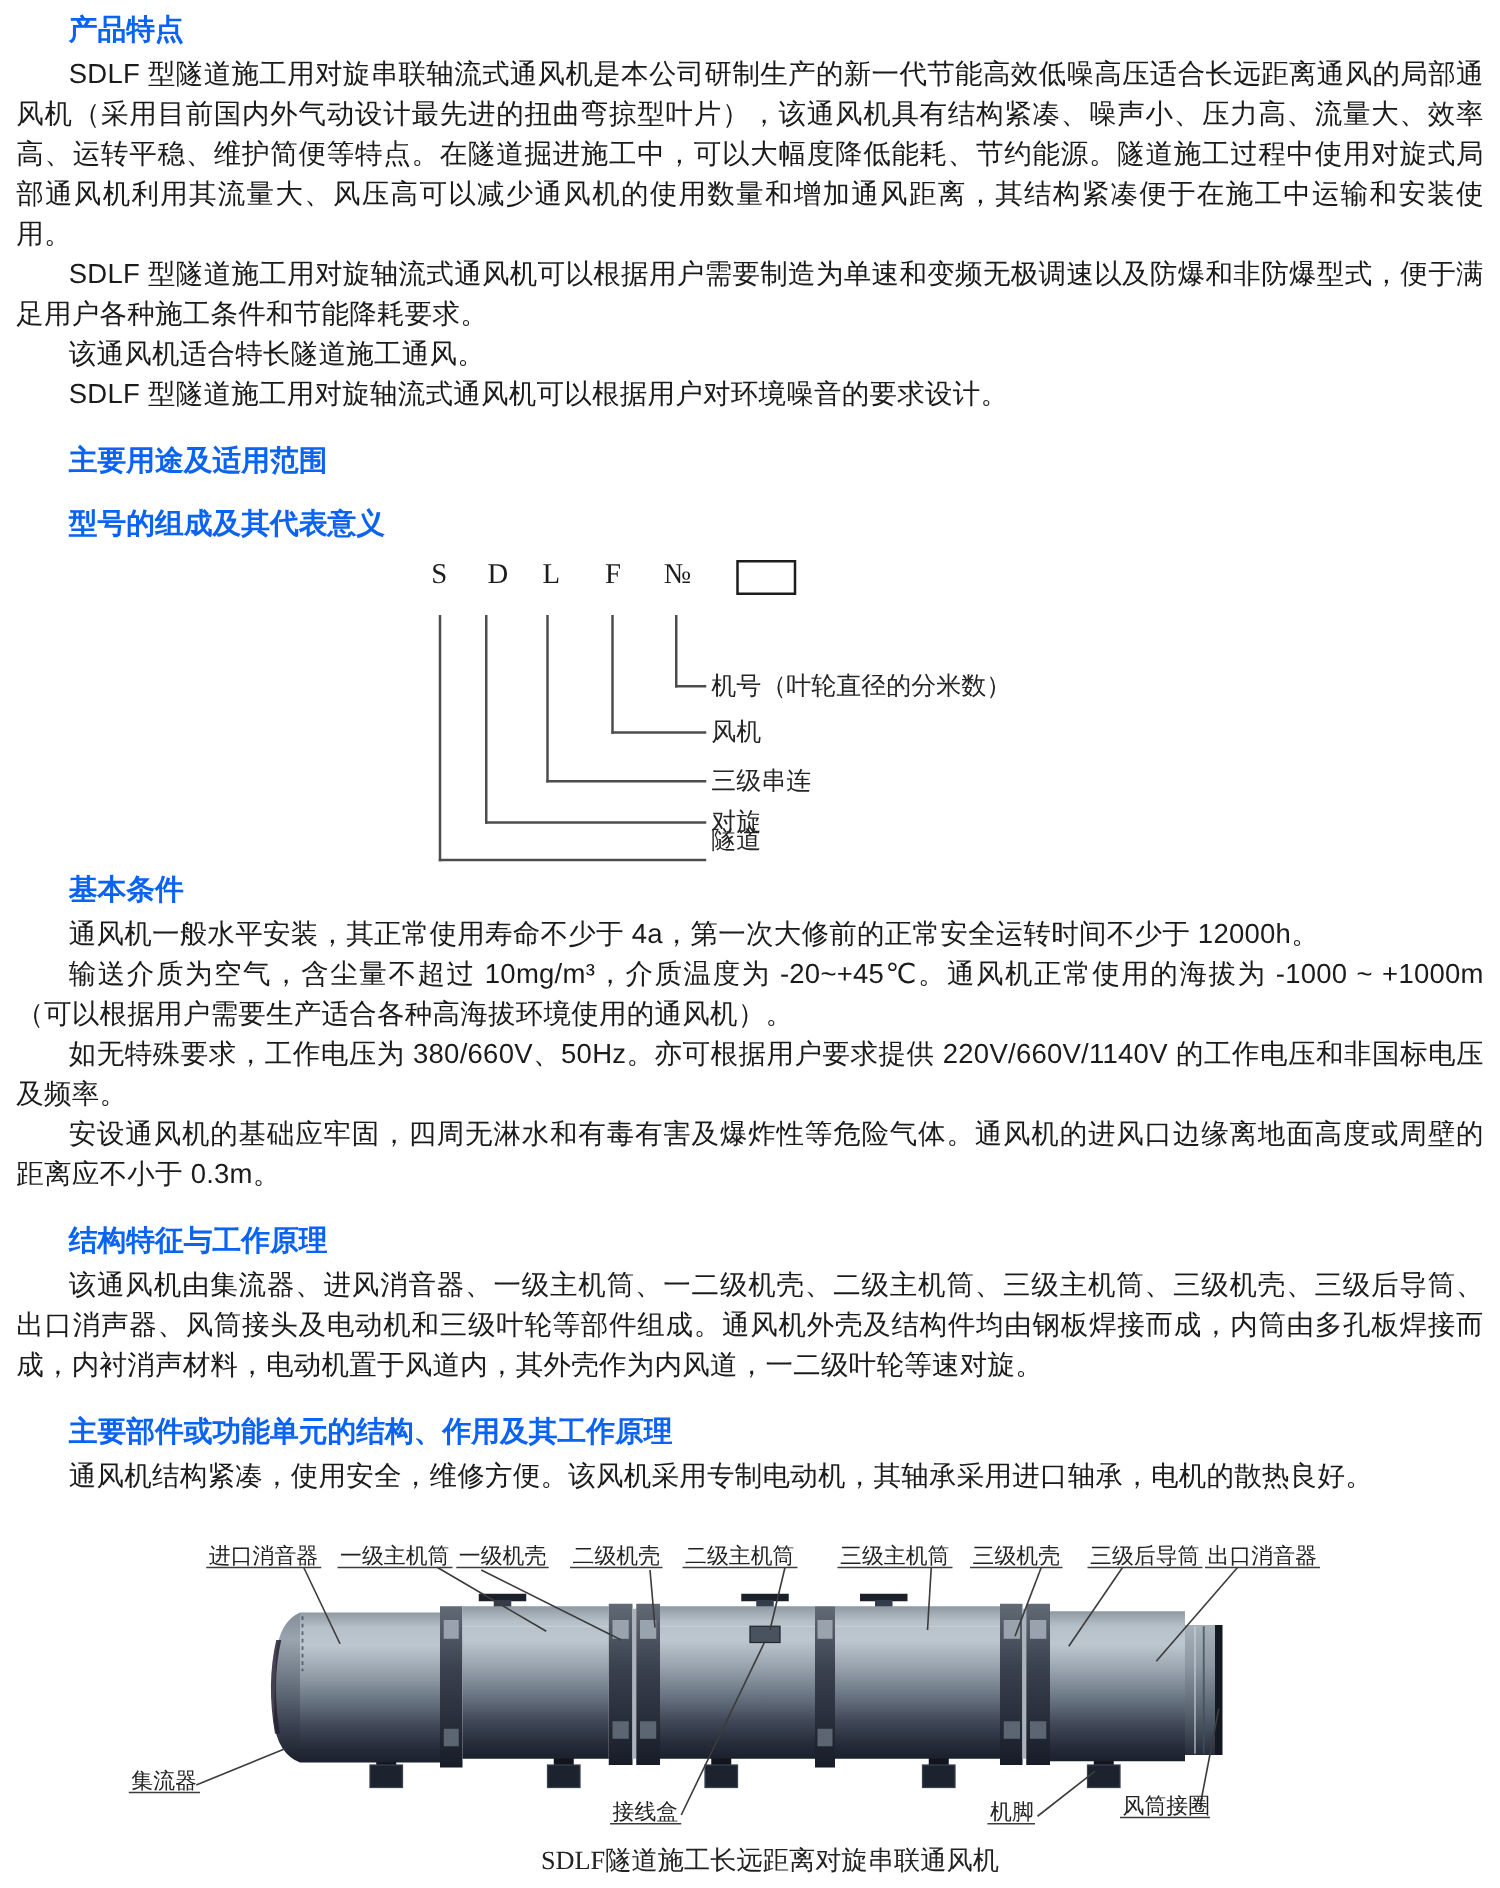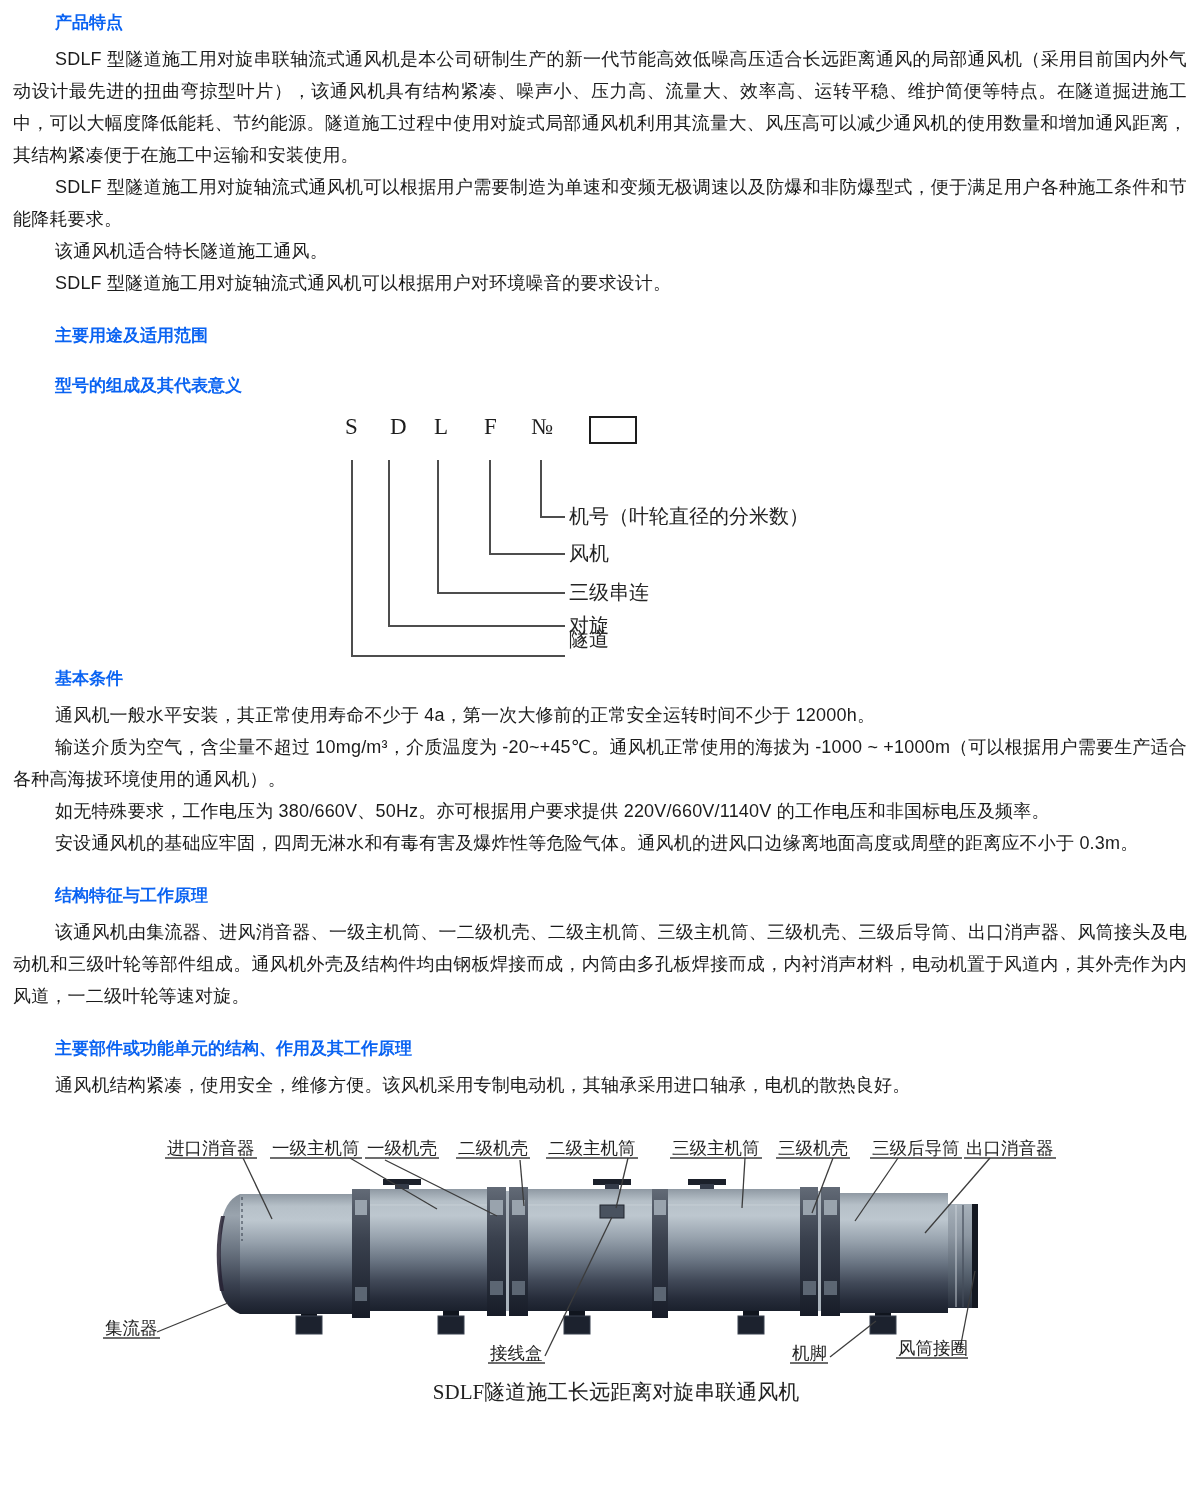--- a/index.html
+++ b/index.html
@@ -3,26 +3,26 @@
 <meta charset="utf-8">
 <style>
   html,body{margin:0;padding:0;background:#ffffff;}
   .page{
     width:1200px;height:1510px;margin:0 auto;box-sizing:border-box;
     padding:10px 13px 0 13px;overflow:hidden;
     font-family:"Liberation Sans","DejaVu Sans",sans-serif;
     color:#1b1b1b;background:#ffffff;position:relative;
   }
   h2.sec{
-    font-size:17px;line-height:26px;font-weight:bold;color:#0a63f2;
+    font-size:23px;line-height:26px;font-weight:bold;color:#0a63f2;
     margin:0 0 7px 0;padding-left:42px;
   }
   h2.sec.mt{margin-top:24px;}
   p.body{
-    font-size:18px;line-height:32px;margin:0;text-indent:42px;
+    font-size:22px;line-height:32px;margin:0;text-indent:42px;
     text-align:justify;letter-spacing:0.2px;font-weight:500;
   }
   
   .model-diagram{position:relative;height:260px;width:100%;}
   .mletter{
     position:absolute;top:8px;font-family:"Liberation Serif","DejaVu Serif",serif;
     font-size:23px;color:#1d1d1d;font-weight:500;
   }
   .mbox{
     position:absolute;left:576px;top:10px;width:44px;height:24px;

